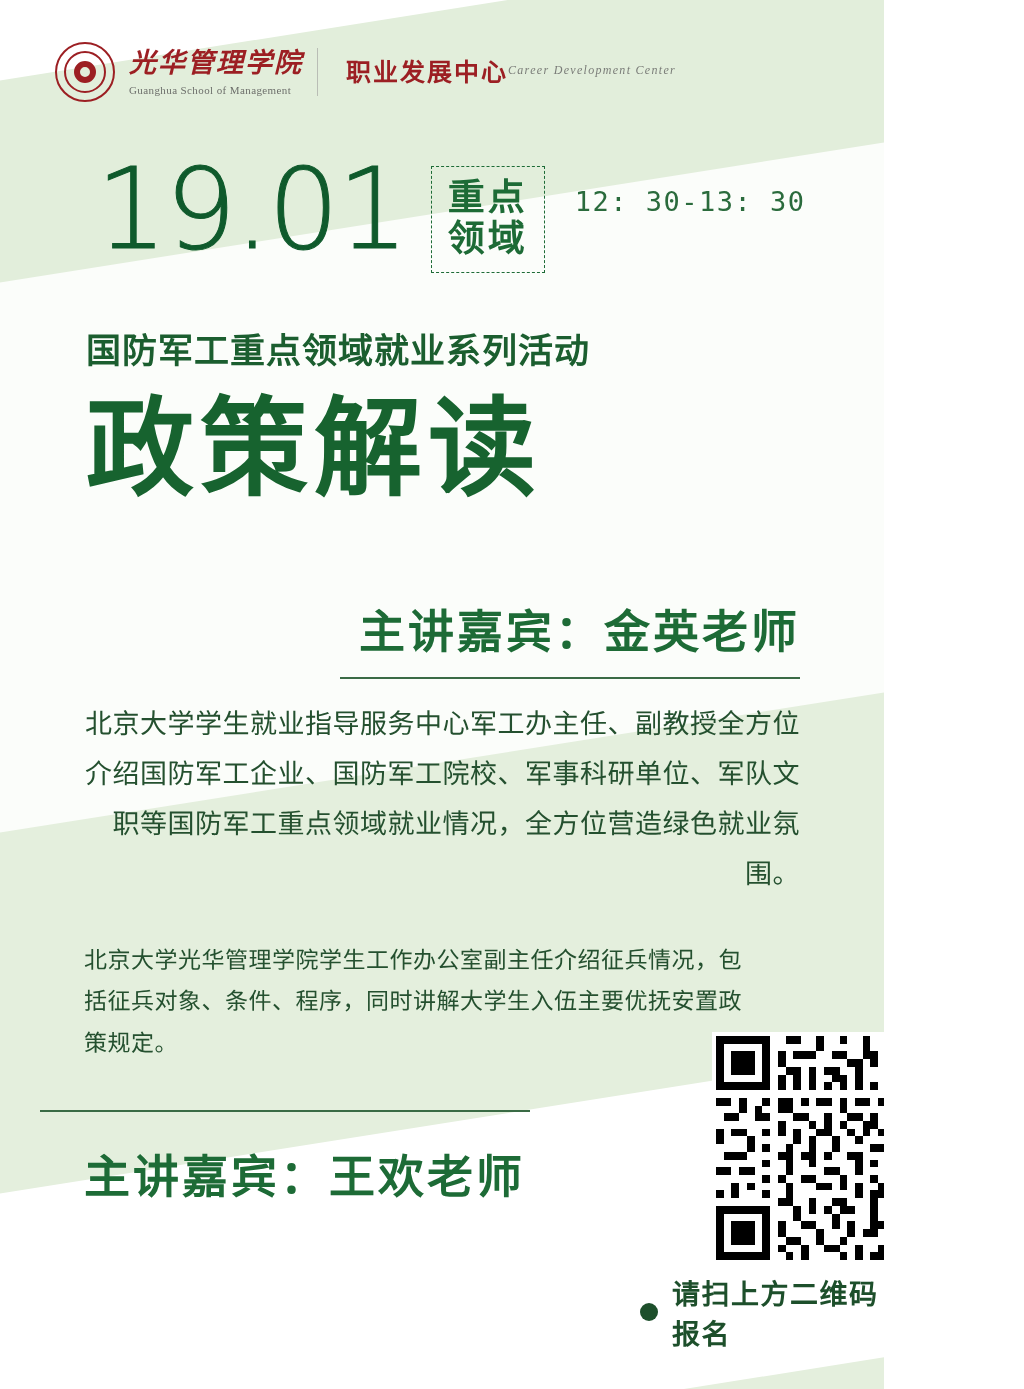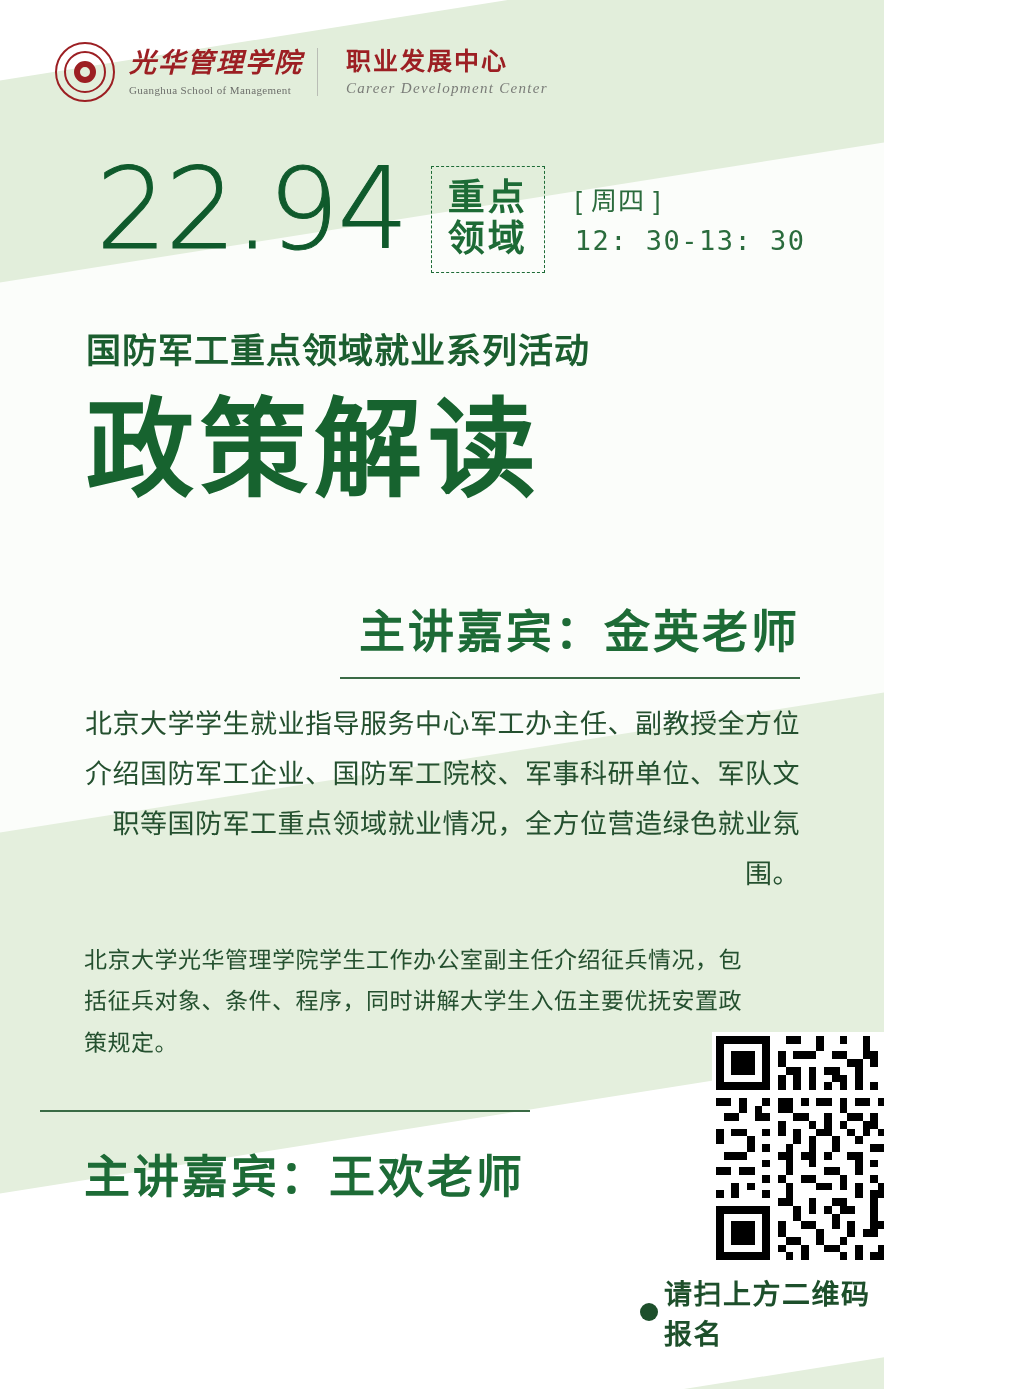--- a/index.html
+++ b/index.html
@@ -127,35 +127,35 @@
   }
   .logo-en {
     font-family: "Liberation Serif", "DejaVu Serif", serif;
     font-size: 11px;
     color: #6d6f6b;
     letter-spacing: 0.4px;
     margin-top: 4px;
   }
   .logo-right {
     display: flex;
-    flex-direction: column;
+    flex-direction: row;
     justify-content: flex-start;
     padding-left: 14px;
   }
   .logo-cdc-cn {
     font-size: 25px;
     font-weight: 700;
     color: #9c1f23;
     letter-spacing: 2px;
     line-height: 1.15;
   }
   .logo-cdc-en {
     font-family: "Liberation Serif", "DejaVu Serif", serif;
     font-style: italic;
-    font-size: 15px;
+    font-size: 12px;
     color: #7a7c78;
     letter-spacing: 1.3px;
     margin-top: 5px;
   }
 
   
   .date-row {
     position: absolute;
     top: 160px;
     left: 96px;
@@ -217,21 +217,21 @@
   }
   .main-title {
     position: absolute;
     top: 388px;
     left: 86px;
     font-size: 108px;
     font-weight: 700;
     color: #17632f;
     letter-spacing: 6px;
     line-height: 1.15;
-    font-family: Liberation Sans, sans-serif;
+    font-family: Liberation Serif, serif;
   }
 
   
   .speaker1 {
     position: absolute;
     top: 595px;
     right: 84px;
     text-align: right;
   }
   .speaker1-name {
@@ -304,21 +304,21 @@
     width: 100%;
     height: 100%;
     display: block;
   }
   .qr-note {
     position: absolute;
     top: 1272px;
     left: 640px;
     display: flex;
     align-items: center;
-    gap: 6px;
+    gap: 14px;
   }
   .qr-dot {
     width: 18px;
     height: 18px;
     border-radius: 50%;
     background: #1d4f2b;
     flex: none;
   }
   .qr-note-text {
     font-size: 28px;
@@ -346,27 +346,26 @@
         <div class="logo-cn">光华管理学院</div>
         <div class="logo-en">Guanghua School of Management</div>
       </div>
       <div class="logo-right">
         <div class="logo-cdc-cn">职业发展中心</div>
         <div class="logo-cdc-en">Career Development Center</div>
       </div>
     </div>
 
     <div class="date-row">
-      <div class="date-num">22.94</div>
+      <div class="date-num">19.01</div>
       <div class="keyfield-box">
         <span>重点</span>
         <span>领域</span>
       </div>
       <div class="date-time">
-        <div class="weekday">[ 周四 ]</div>
         <div class="timerange">12: 30-13: 30</div>
       </div>
     </div>
 
     <div class="series-title">国防军工重点领域就业系列活动</div>
     <div class="main-title">政策解读</div>
 
     <div class="speaker1">
       <div class="speaker1-name">主讲嘉宾：金英老师</div>
       <div class="rule-right"></div>

